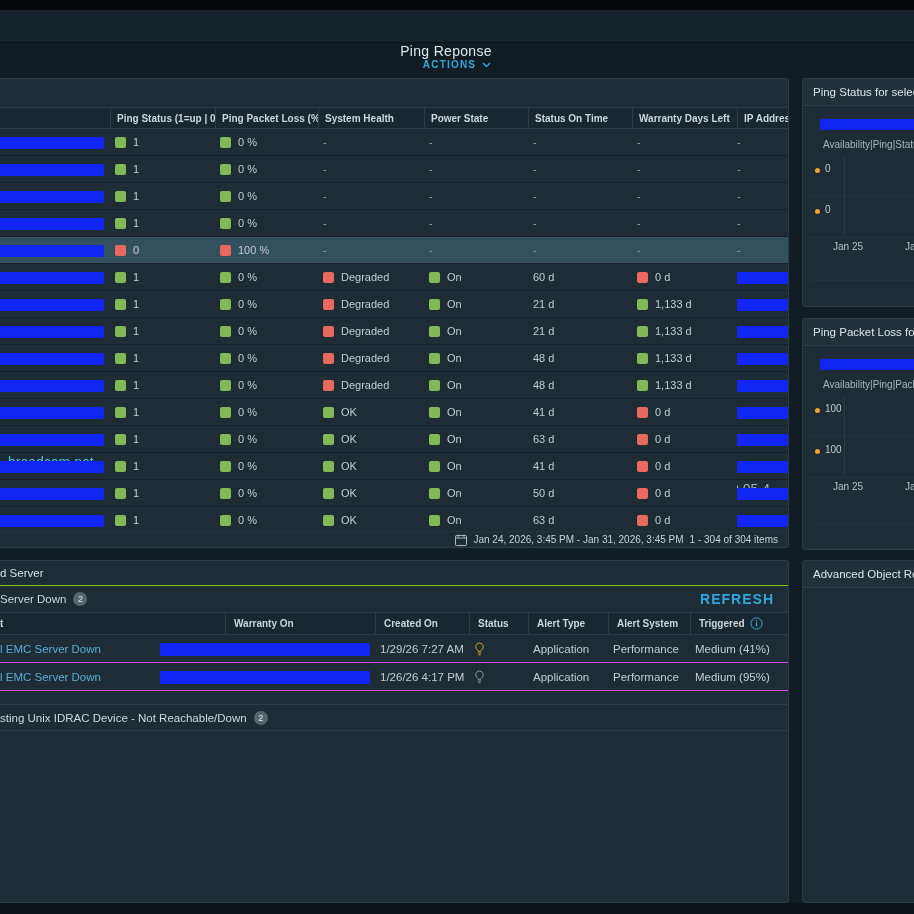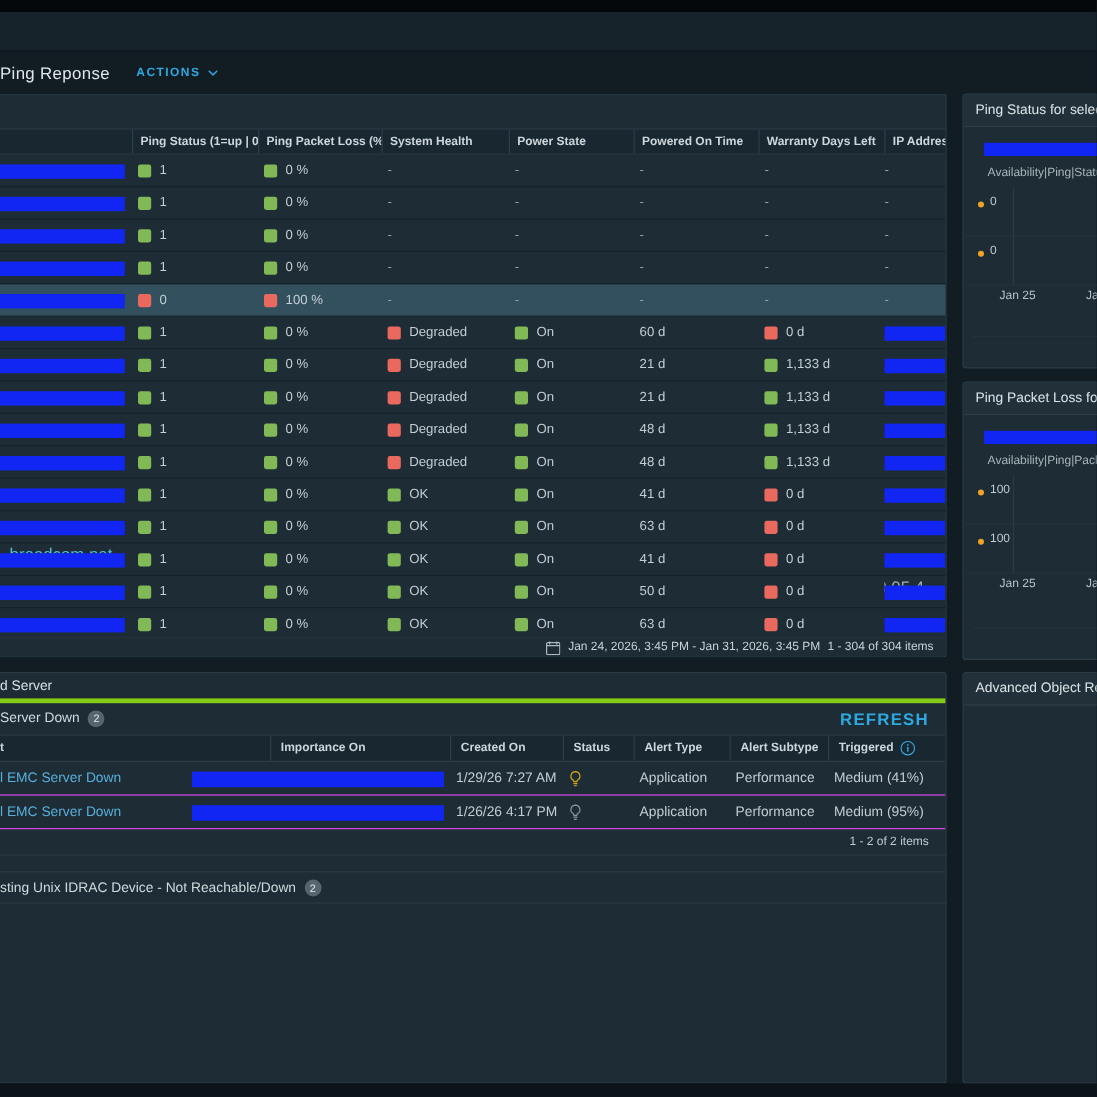--- a/index.html
+++ b/index.html
@@ -3,21 +3,21 @@
 <meta charset="utf-8">
 <style>
   * { box-sizing: border-box; }
   html,body { margin:0; padding:0; background:#0e171d; }
   body { font-family:"Liberation Sans", sans-serif; }
   #app { position:relative; width:914px; height:914px; overflow:hidden; background:#111c23; }
 
   .top-black { position:absolute; left:0; top:0; width:100%; height:10px; background:#04080b; }
   .top-band  { position:absolute; left:0; top:10px; width:100%; height:33px; background:#17232b; border-bottom:1px solid #0a1116; }
 
-  .page-header { position:absolute; left:0; top:43px; width:100%; height:35px; display:flex; align-items:center; }
+  .page-header { position:absolute; left:0; top:43px; width:100%; height:35px; display:flex; align-items:center;flex-direction:column; }
   .page-title { font-size:14px; color:#dfe7ea; letter-spacing:.3px; margin-right:22px; }
   .actions { display:inline-flex; align-items:center; gap:6px; color:#2da9e1; font-size:10px; font-weight:700; letter-spacing:1.2px; cursor:pointer; }
 
   .panel { position:absolute; background:#1d2c35; border:1px solid #2b3c46; border-radius:3px; }
   .cut-left { border-left:none; border-radius:0 3px 3px 0; }
 
   
   .srv-panel { left:0; top:78px; width:789px; height:470px; overflow:hidden; }
   .srv-toolbar { height:28px; }
   .srv-grid { display:grid; grid-template-columns:110px 105px 103px 106px 104px 104px 105px 1fr; }
@@ -51,21 +51,21 @@
   .chart-row { height:41px; border-bottom:1px solid #26333d; position:relative; }
   .chart-row .dot { position:absolute; left:12px; top:12px; width:5px; height:5px; border-radius:50%; background:#f0a325; }
   .chart-row .yval { position:absolute; left:22px; top:7px; font-size:10px; color:#c2ccd1; }
   .x-axis { position:relative; height:15px; }
   .xtick { position:absolute; top:3px; font-size:10px; color:#b6c1c7; white-space:nowrap; }
   .xtick-0 { left:30px; } .xtick-1 { left:102px; }
   .cp-footline { position:absolute; left:8px; right:8px; bottom:25px; border-top:1px solid #26333d; }
 
   
   .alerts-panel { left:0; top:560px; width:789px; height:343px; overflow:hidden; }
-  .alerts-title { height:25px; display:flex; align-items:center; font-size:11.5px; color:#d7e0e4; border-bottom:4px solid #84cc16; }
+  .alerts-title { height:25px; display:flex; align-items:center; font-size:11.5px; color:#d7e0e4; border-bottom:1px solid #84cc16; }
   .section-row { height:27px; display:flex; align-items:center; border-bottom:1px solid #2b3c46; position:relative; }
   .section-label { font-size:11.5px; color:#cfd9dd; white-space:nowrap; }
   .count-badge { display:inline-flex; align-items:center; justify-content:center; width:14px; height:14px; border-radius:50%; background:#57666e; color:#e3eaed; font-size:9px; margin-left:7px; flex:none; }
   .refresh { position:absolute; right:14px; font-size:14px; font-weight:700; letter-spacing:1px; color:#2da9e1; cursor:pointer; }
   .alert-grid { display:grid; grid-template-columns:225px 150px 94px 59px 80px 82px 1fr; }
   .alert-header { height:22px; background:#192731; border-bottom:1px solid #2b3c46; }
   .alert-th { display:flex; align-items:center; gap:5px; padding:0 4px 0 8px; font-size:10px; font-weight:700; color:#ccd6db; white-space:nowrap; overflow:hidden; }
   .alert-th:first-child { padding-left:0; }
   .alert-th + .alert-th { border-left:1px solid #2c3e48; }
   .alert-row { height:28px; border-bottom:1px solid #d946ef; position:relative; cursor:pointer; }
@@ -110,21 +110,21 @@
         <div class="srv-th">
           <span>Ping Packet Loss (%)</span>
         </div>
         <div class="srv-th">
           <span>System Health</span>
         </div>
         <div class="srv-th">
           <span>Power State</span>
         </div>
         <div class="srv-th">
-          <span>Powered On Time</span>
+          <span>Status On Time</span>
         </div>
         <div class="srv-th">
           <span>Warranty Days Left</span>
         </div>
         <div class="srv-th">
           <span>IP Address</span>
         </div>
       </div>
     <div>
         <div class="srv-grid srv-row">
@@ -657,33 +657,33 @@
     <div class="section-row">
       <span class="section-label">Server Down</span>
       <span class="count-badge">2</span>
       <span class="refresh">REFRESH</span>
     </div>
     <div class="alert-grid alert-header">
         <div class="alert-th">
           <span>t</span>
         </div>
         <div class="alert-th">
-          <span>Importance On</span>
+          <span>Warranty On</span>
         </div>
         <div class="alert-th">
           <span>Created On</span>
         </div>
         <div class="alert-th">
           <span>Status</span>
         </div>
         <div class="alert-th">
           <span>Alert Type</span>
         </div>
         <div class="alert-th">
-          <span>Alert Subtype</span>
+          <span>Alert System</span>
         </div>
         <div class="alert-th">
           <span>Triggered</span>
           <svg width="13" height="13" viewBox="0 0 13 13">
             <circle cx="6.5" cy="6.5" r="5.6" fill="none" stroke="#39a5dc"></circle>
             <rect x="5.9" y="5.4" width="1.2" height="4" fill="#39a5dc"></rect>
             <rect x="5.9" y="3.1" width="1.2" height="1.3" fill="#39a5dc"></rect>
           </svg>
         </div>
       </div>
@@ -742,21 +742,20 @@
     <div class="cell">
             <span>Medium (95%)</span>
           </div>
     <span class="trig-icon"><svg width="11" height="8" viewBox="0 0 13 10">
               <path d="M6.5 0L13 3.2 6.5 6.4 0 3.2Z" fill="#97a1a6"></path>
               <path d="M0 3.2L6.5 6.4 13 3.2v2.2L6.5 8.6 0 5.4Z" fill="#5f6b70"></path>
             </svg></span>
     <span class="trig-redact"></span>
   </div>
       </div>
-    <div class="alert-footer">1 - 2 of 2 items</div>
     <div class="section-row section2">
       <span class="section-label">sting Unix IDRAC Device - Not Reachable/Down</span>
       <span class="count-badge">2</span>
     </div>
   </div>
 
   <div class="panel adv-panel">
     <div class="cp-title">Advanced Object Rela</div>
   </div>
 

